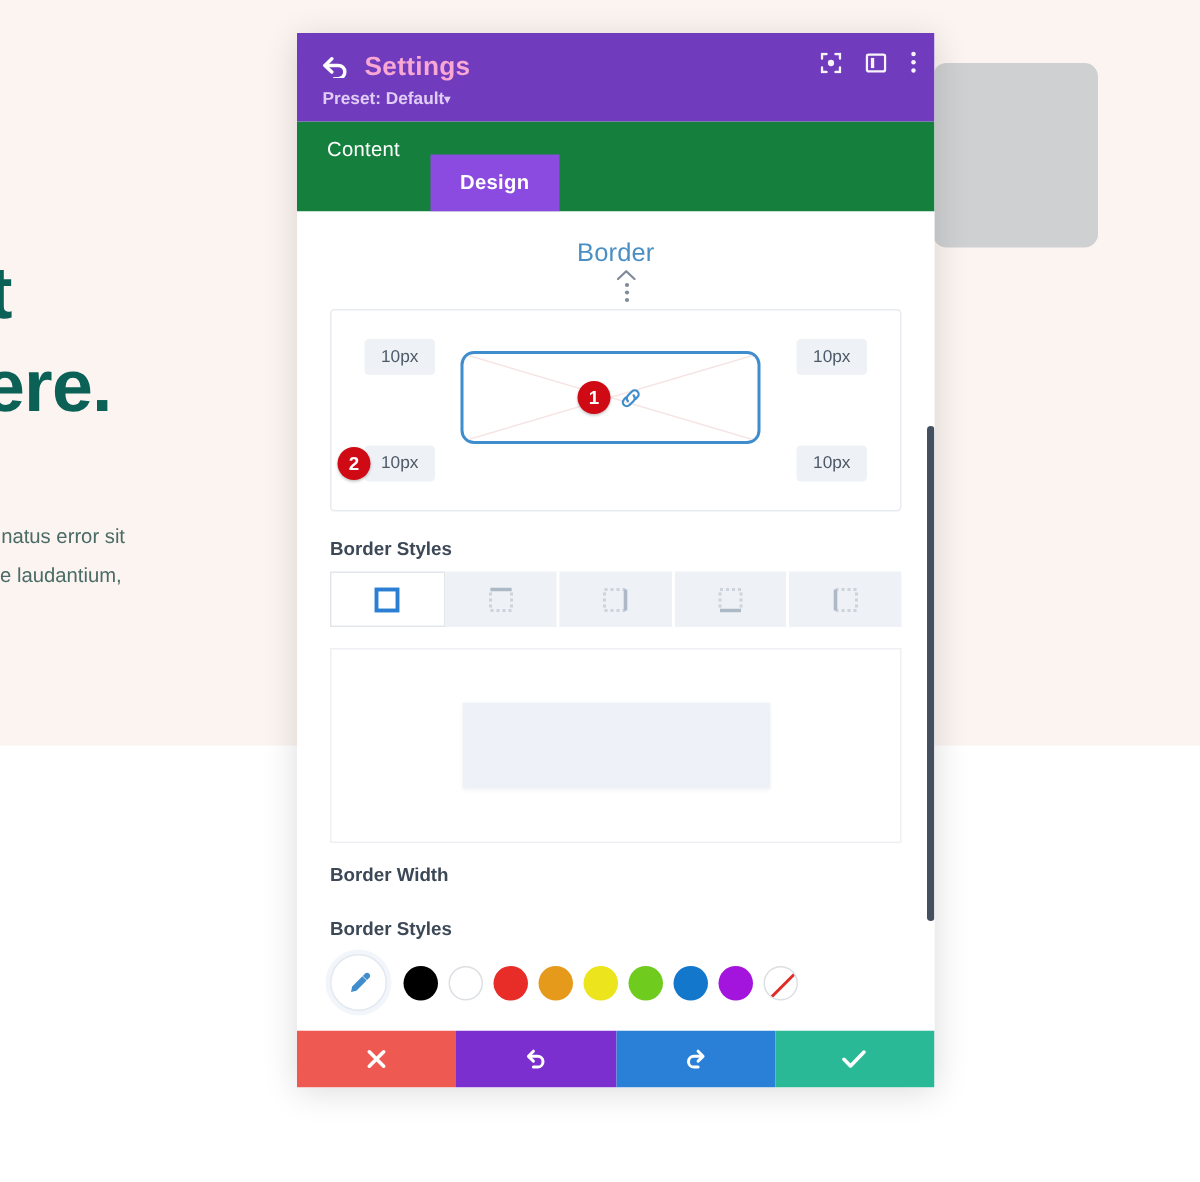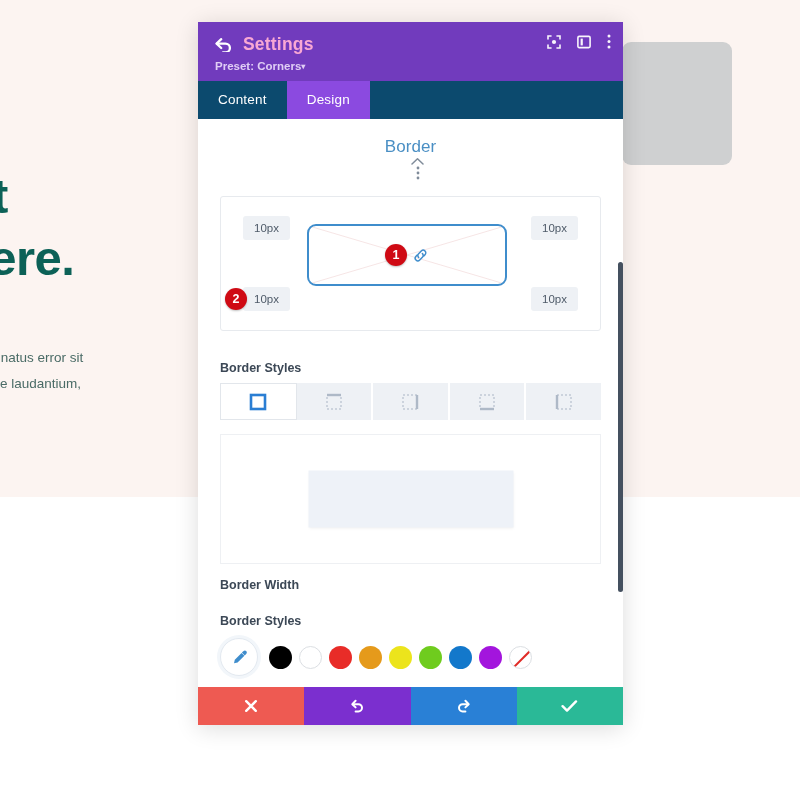--- a/index.html
+++ b/index.html
@@ -82,31 +82,31 @@
   .hdr-preset {
     color: #e0cdf5;
     font-size: 11.5px;
     font-weight: bold;
     margin-top: 5px;
     margin-left: 1px;
   }
   .caret-dn { font-size: 8px; vertical-align: middle; }
 
   .tabs {
-    background: #0c4a6e;
+    background: #15803d;
     display: flex;
     flex: 0 0 auto;
   }
   .tab {
     padding: 11px 20px 12px 20px;
     color: #ffffff;
     font-size: 13.5px;
     letter-spacing: .2px;
   }
-  .tab.active { background: #8b4ae0; font-weight: normal; }
+  .tab.active { background: #8b4ae0; font-weight: bold; margin-top: 22px; }
 
   .modal-body {
     flex: 1 1 auto;
     position: relative;
     background: #ffffff;
     overflow: hidden;
   }
 
   .section-hd {
     display: flex; align-items: center;
@@ -123,21 +123,21 @@
 
   .field-label {
     color: #3c4856;
     font-size: 12.5px;
     font-weight: bold;
     padding: 14px 22px 8px 22px;
   }
 
   
   .corners-box {
-    margin: 16px 22px;
+    margin: 4px 22px;
     border: 1px solid #e7eaee;
     border-radius: 3px;
     height: 135px;
     position: relative;
   }
   .corner-val {
     position: absolute;
     background: #eef1f5;
     color: #4e5a68;
     font-size: 11.5px;
@@ -347,21 +347,21 @@
         </span>
         <span class="hdr-ic">
           <svg width="4" height="15" viewBox="0 0 4 15">
             <circle cx="2" cy="2" r="1.5" fill="#fff"></circle>
             <circle cx="2" cy="7.5" r="1.5" fill="#fff"></circle>
             <circle cx="2" cy="13" r="1.5" fill="#fff"></circle>
           </svg>
         </span>
       </div>
       <div class="hdr-preset">
-        <span>Preset: Corners</span><span class="caret-dn">▾</span>
+        <span>Preset: Default</span><span class="caret-dn">▾</span>
       </div>
     </div>
 
     <div class="tabs">
       <div class="tab">Content</div>
       <div class="tab active">Design</div>
     </div>
 
     <div class="modal-body">
 

